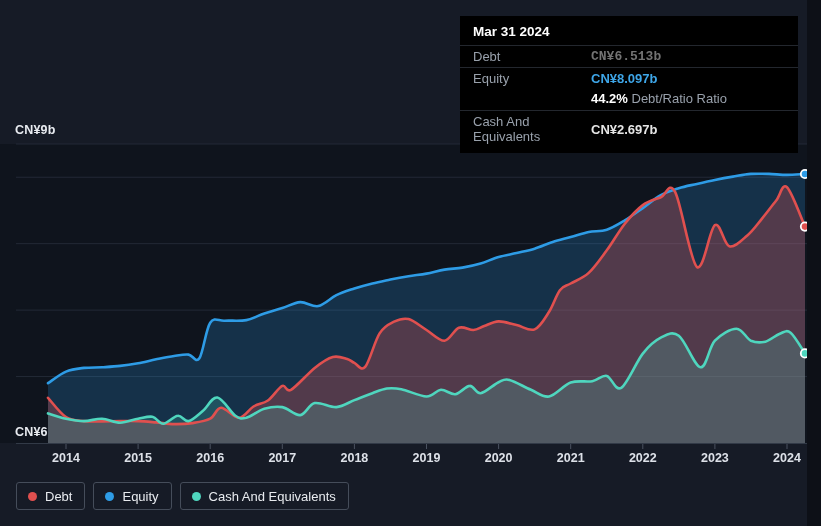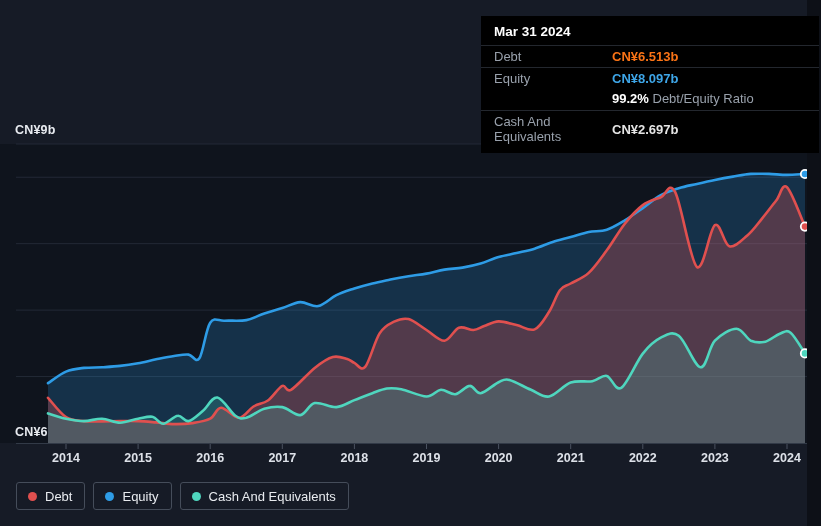--- a/index.html
+++ b/index.html
@@ -4,21 +4,21 @@
 <style>
   html,body{margin:0;padding:0;background:#161b26;width:821px;height:526px;overflow:hidden;
     font-family:"Liberation Sans","DejaVu Sans",sans-serif;}
   .stage{position:relative;width:821px;height:526px;background:#161b26;}
   .right-strip{position:absolute;right:0;top:0;width:14px;height:526px;background:#0d1017;}
   svg.chart{position:absolute;left:0;top:0;}
   .y-label{position:absolute;left:15px;color:#e8ebf0;font-size:12.5px;font-weight:700;letter-spacing:.2px;}
   .y-label.top{top:123px;}
   .y-label.bottom{top:425px;}
   
-  .tooltip{position:absolute;left:481px;top:16px;width:338px;background:#000000;color:#fff;
+  .tooltip{position:absolute;left:460px;top:16px;width:338px;background:#000000;color:#fff;
     box-sizing:border-box;padding-bottom:6px;}
   .tt-title{font-size:13.5px;font-weight:700;padding:8px 13px 6px;color:#ffffff;}
   .tt-row{display:flex;align-items:center;padding:3px 13px;font-size:13px;border-top:1px solid #23272e;}
   .tt-row.no-sep{border-top:none;padding-top:2px;padding-bottom:4px;}
   .tt-label{width:118px;flex:0 0 118px;color:#99a1ac;}
   .tt-value{font-weight:700;}
   .tt-ratio b{color:#ffffff;font-weight:700;}
   .tt-ratio-label{color:#99a1ac;}
   
   .legend{position:absolute;left:16px;top:482px;display:flex;gap:8px;}
@@ -75,29 +75,29 @@
 
   <div class="y-label top">CN¥9b</div>
   <div class="y-label bottom">CN¥6</div>
 
   <div class="right-strip"></div>
 
   <div class="tooltip">
     <div class="tt-title">Mar 31 2024</div>
     <div class="tt-row">
       <span class="tt-label">Debt</span>
-      <span class="tt-value" style="color: #f97316;">CN¥6.513b</span>
+      <span class="tt-value" style="color: #737373; font-family: Liberation Mono, monospace;">CN¥6.513b</span>
     </div>
     <div class="tt-row">
       <span class="tt-label">Equity</span>
       <span class="tt-value" style="color: rgb(62, 166, 232);">CN¥8.097b</span>
     </div>
     <div class="tt-row no-sep">
       <span class="tt-label"></span>
-      <span class="tt-ratio"><b>99.2%</b>&nbsp;<span class="tt-ratio-label">Debt/Equity Ratio</span></span>
+      <span class="tt-ratio"><b>44.2%</b>&nbsp;<span class="tt-ratio-label">Debt/Ratio Ratio</span></span>
     </div>
     <div class="tt-row">
       <span class="tt-label">Cash And Equivalents</span>
       <span class="tt-value" style="color: #e5e5e5;">CN¥2.697b</span>
     </div>
   </div>
 
   <div class="legend" id="legend">
       <button class="legend-btn">
         <span class="legend-dot" style="background: rgb(224, 80, 79);"></span>

